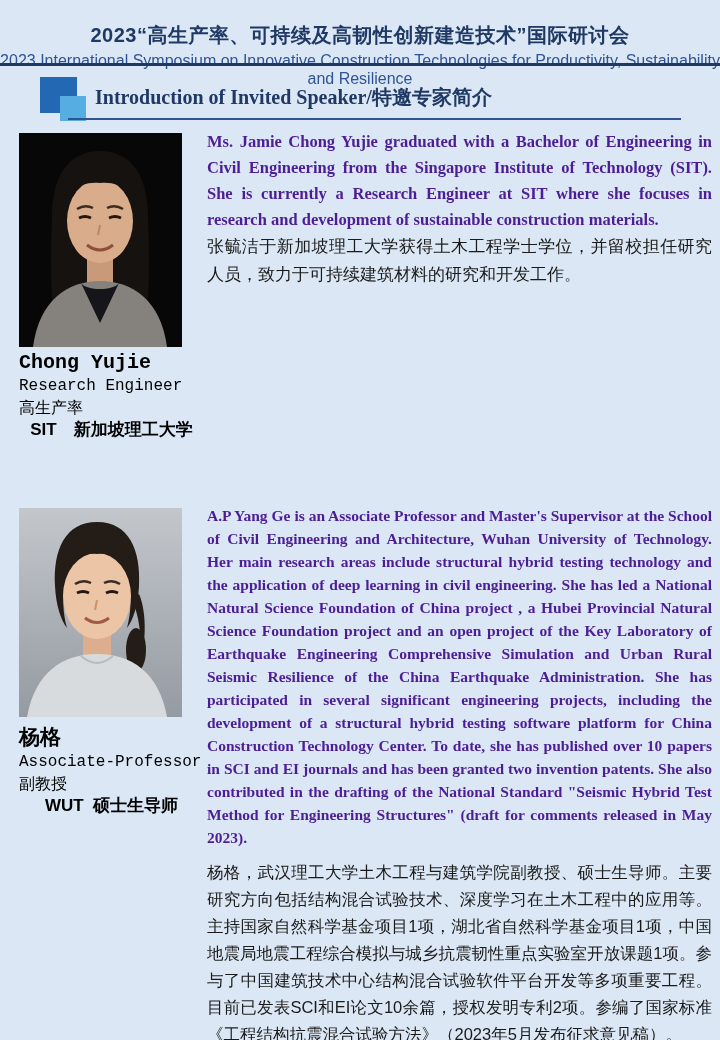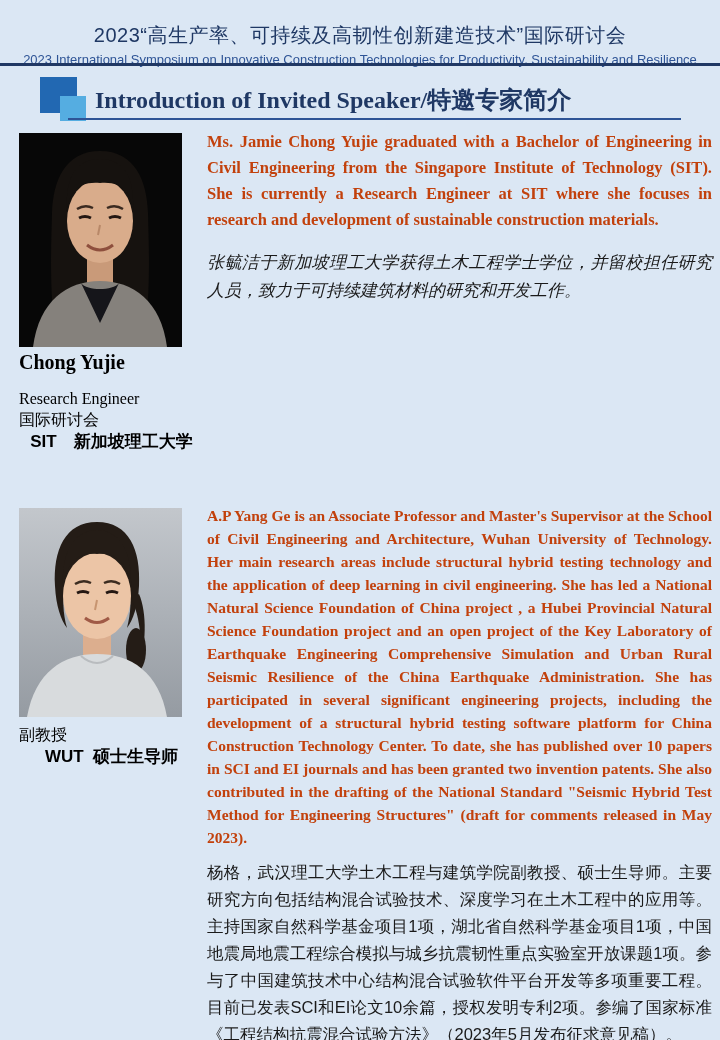--- a/index.html
+++ b/index.html
@@ -8,73 +8,73 @@
     background:#dbe7f4;
     font-family:"Liberation Sans", sans-serif;
     overflow:hidden;
   }
   #page{position:relative;width:720px;height:1040px;background:#dbe7f4;}
 
   
   .header{position:absolute;left:0;top:0;width:720px;text-align:center;}
   .header-title-zh{
     margin-top:22px;
-    font-size:20px;font-weight:normal;color:#1f3864;
+    font-size:20px;font-weight:bold;color:#1f3864;
     font-family:"Liberation Sans", sans-serif;
     letter-spacing:0.5px;
   }
   .header-subtitle-en{
     margin-top:3px;
-    font-size:13px;color:#2e5496;
+    font-size:16px;color:#2e5496;
     font-family:"Liberation Sans", sans-serif;
   }
   .header-divider{
     position:absolute;left:0;top:63px;width:720px;height:3px;
     background:#203864;
   }
 
   
   .section-head{position:absolute;left:0;top:0;width:720px;height:130px;}
   .sq-dark{position:absolute;left:40px;top:77px;width:37px;height:36px;background:#2268b2;}
   .sq-light{position:absolute;left:60px;top:96px;width:26px;height:25px;background:#55ade1;}
   .section-title{
     position:absolute;left:95px;top:84px;width:600px;
     font-family:"Liberation Serif", serif;
-    font-weight:bold;font-size:24px;color:#1f3864;
+    font-weight:bold;font-size:20px;color:#1f3864;
     white-space:nowrap;
   }
   .section-underline{
     position:absolute;left:68px;top:118px;width:613px;height:2px;
     background:#2e5496;
   }
 
   
   .photo-frame{position:absolute;left:19px;overflow:hidden;}
   .photo-frame svg{display:block;}
 
   .bio-col{position:absolute;left:207px;width:505px;}
   .bio-en{
     font-family:"Liberation Serif", serif;
-    font-weight:bold;color:#c2410c;
+    font-weight:bold;color:#4c1d95;
     text-align:justify;text-justify:inter-word;
   }
   .bio-zh{
     font-family:"Liberation Sans", sans-serif;
     color:#1a1a1a;
     text-align:justify;text-justify:inter-word;
   }
   .s1 .bio-en{font-size:16.5px;line-height:26px;}
-  .s1 .bio-zh{font-size:17px;line-height:28px;margin-top:16px;font-style:italic;}
+  .s1 .bio-zh{font-size:17px;line-height:28px;}
   .s2 .bio-en{font-size:15.5px;line-height:23px;}
   .s2 .bio-zh{font-size:16.5px;line-height:27px;margin-top:10px;}
 
   .info-col{position:absolute;left:19px;width:185px;color:#000;}
-  .name-en{font-family:Liberation Serif, serif;font-weight:bold;font-size:20px;line-height:23px;}
+  .name-en{font-family:Liberation Mono, monospace;font-weight:bold;font-size:20px;line-height:23px;}
   .name-zh{font-family:"Liberation Sans", sans-serif;font-weight:bold;font-size:21px;line-height:26px;}
-  .title-en{font-family:Liberation Serif, serif;font-size:16px;line-height:21px;margin-top:14px;}
+  .title-en{font-family:Liberation Mono, monospace;font-size:16px;line-height:21px;margin-top:2px;}
   .title-zh{font-family:"Liberation Sans", sans-serif;font-size:16px;line-height:21px;}
   .affiliation{
     font-family:"Liberation Sans", sans-serif;font-weight:bold;font-size:17px;
     line-height:23px;white-space:pre-wrap;text-align:center;
   }
 </style>
 </head>
 <body>
 
 <div id="page">
@@ -122,21 +122,21 @@
     </div>
 
     <div class="bio-col" style="top:129px;">
       <div class="bio-en">Ms. Jamie Chong Yujie graduated with a Bachelor of Engineering in Civil Engineering from the Singapore Institute of Technology (SIT). She is currently a Research Engineer at SIT where she focuses in research and development of sustainable construction materials.</div>
       <div class="bio-zh">张毓洁于新加坡理工大学获得土木工程学士学位，并留校担任研究人员，致力于可持续建筑材料的研究和开发工作。</div>
     </div>
 
     <div class="info-col" style="top:351px;">
       <div class="name-en">Chong Yujie</div>
       <div class="title-en">Research Engineer</div>
-      <div class="title-zh">国际研讨会</div>
+      <div class="title-zh">高生产率</div>
       <div class="affiliation">SIT　新加坡理工大学</div>
     </div>
   </div>
 
   <div class="s2">
 
     <div class="photo-frame" style="top:508px;width:163px;height:209px;">
       <svg width="163" height="209" viewBox="0 0 163 209">
         <defs>
           <linearGradient id="bg2" x1="0" y1="0" x2="0" y2="1">
@@ -170,18 +170,20 @@
         <path d="M62 148 Q78 162 94 148" stroke="#b9bcbf" stroke-width="2" fill="none"></path>
       </svg>
     </div>
 
     <div class="bio-col" style="top:504px;">
       <div class="bio-en">A.P Yang Ge is an Associate Professor and Master's Supervisor at the School of Civil Engineering and Architecture, Wuhan University of Technology. Her main research areas include structural hybrid testing technology and the application of deep learning in civil engineering. She has led a National Natural Science Foundation of China project , a Hubei Provincial Natural Science Foundation project and an open project of the Key Laboratory of Earthquake Engineering Comprehensive Simulation and Urban Rural Seismic Resilience of the China Earthquake Administration. She has participated in several significant engineering projects, including the development of a structural hybrid testing software platform for China Construction Technology Center. To date, she has published over 10 papers in SCI and EI journals and has been granted two invention patents. She also contributed in the drafting of the National Standard "Seismic Hybrid Test Method for Engineering Structures" (draft for comments released in May 2023).</div>
       <div class="bio-zh">杨格，武汉理工大学土木工程与建筑学院副教授、硕士生导师。主要研究方向包括结构混合试验技术、深度学习在土木工程中的应用等。主持国家自然科学基金项目1项，湖北省自然科学基金项目1项，中国地震局地震工程综合模拟与城乡抗震韧性重点实验室开放课题1项。参与了中国建筑技术中心结构混合试验软件平台开发等多项重要工程。目前已发表SCI和EI论文10余篇，授权发明专利2项。参编了国家标准《工程结构抗震混合试验方法》（2023年5月发布征求意见稿）。</div>
     </div>
 
     <div class="info-col" style="top:724px;">
+      <div class="name-zh">杨格</div>
+      <div class="title-en">Associate-Professor</div>
       <div class="title-zh">副教授</div>
       <div class="affiliation">WUT  硕士生导师</div>
     </div>
   </div>
 
 </div>
 
 </body></html>

